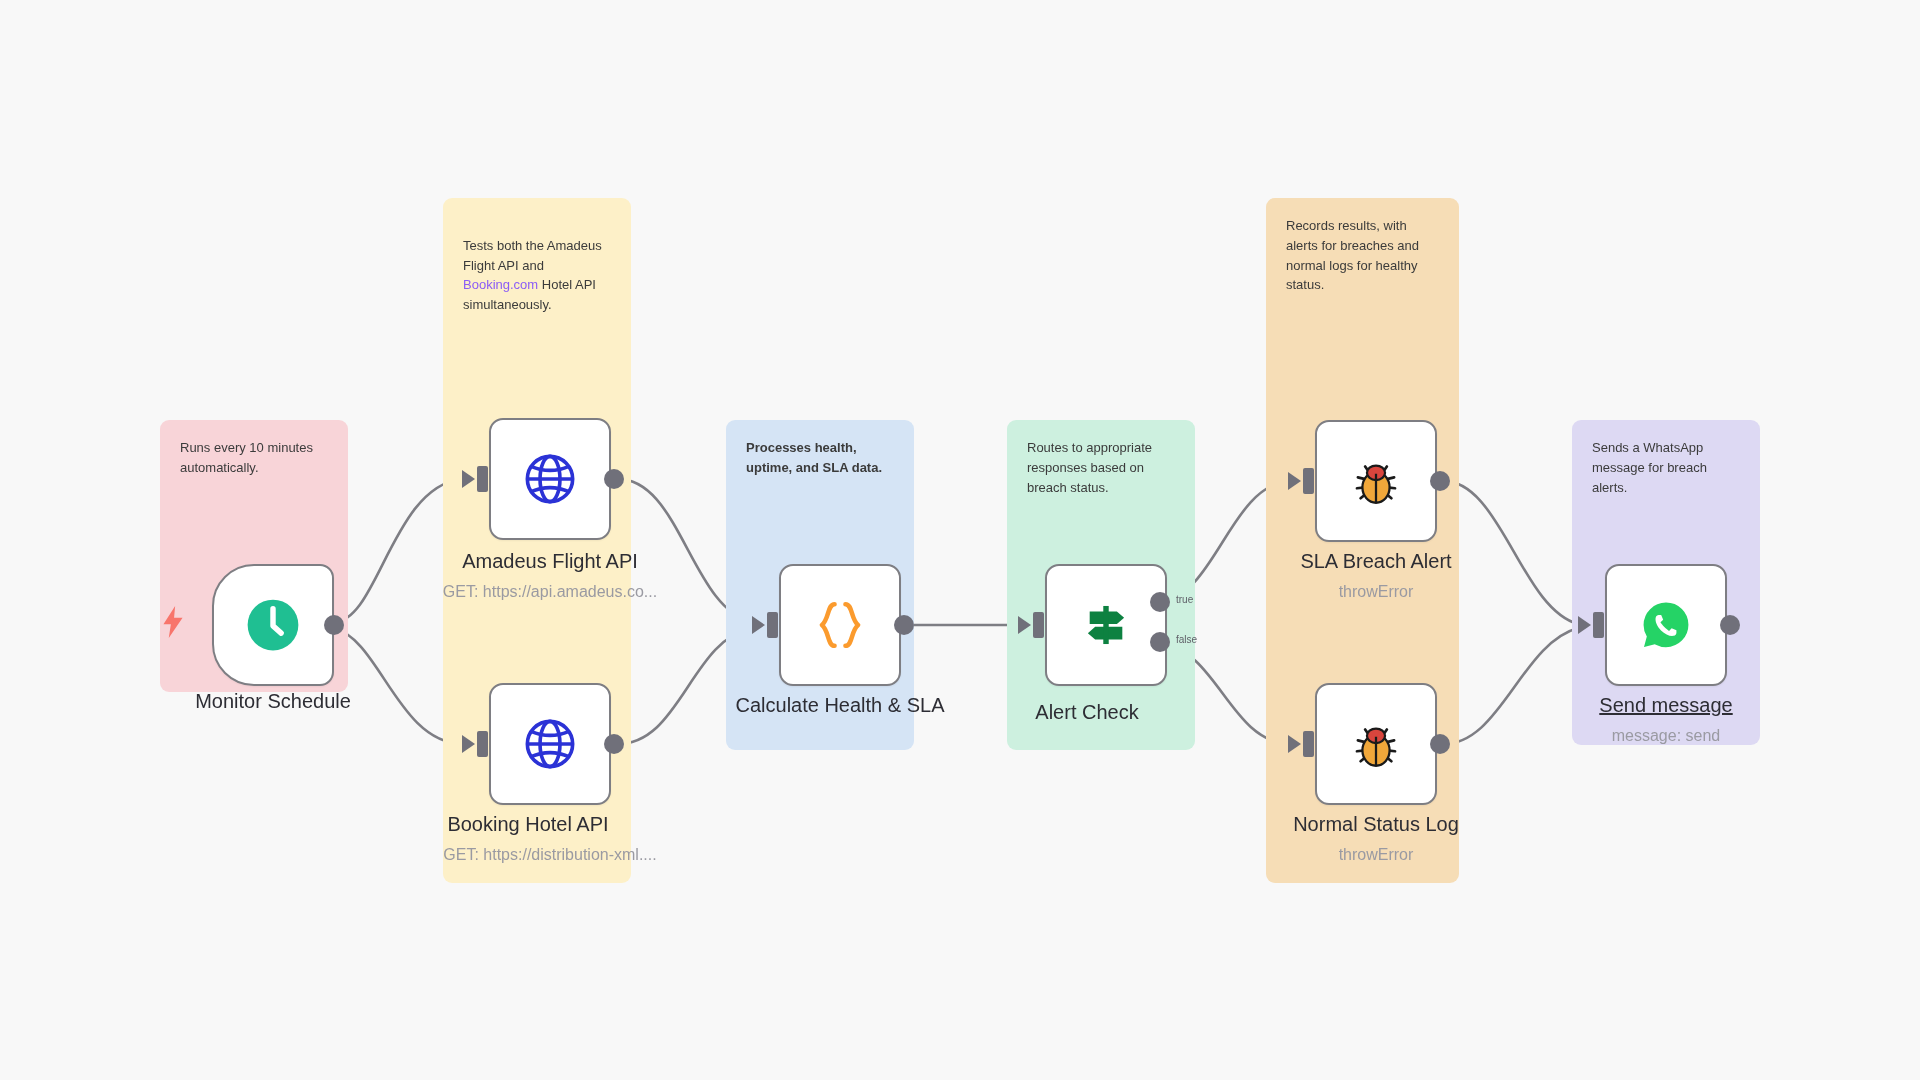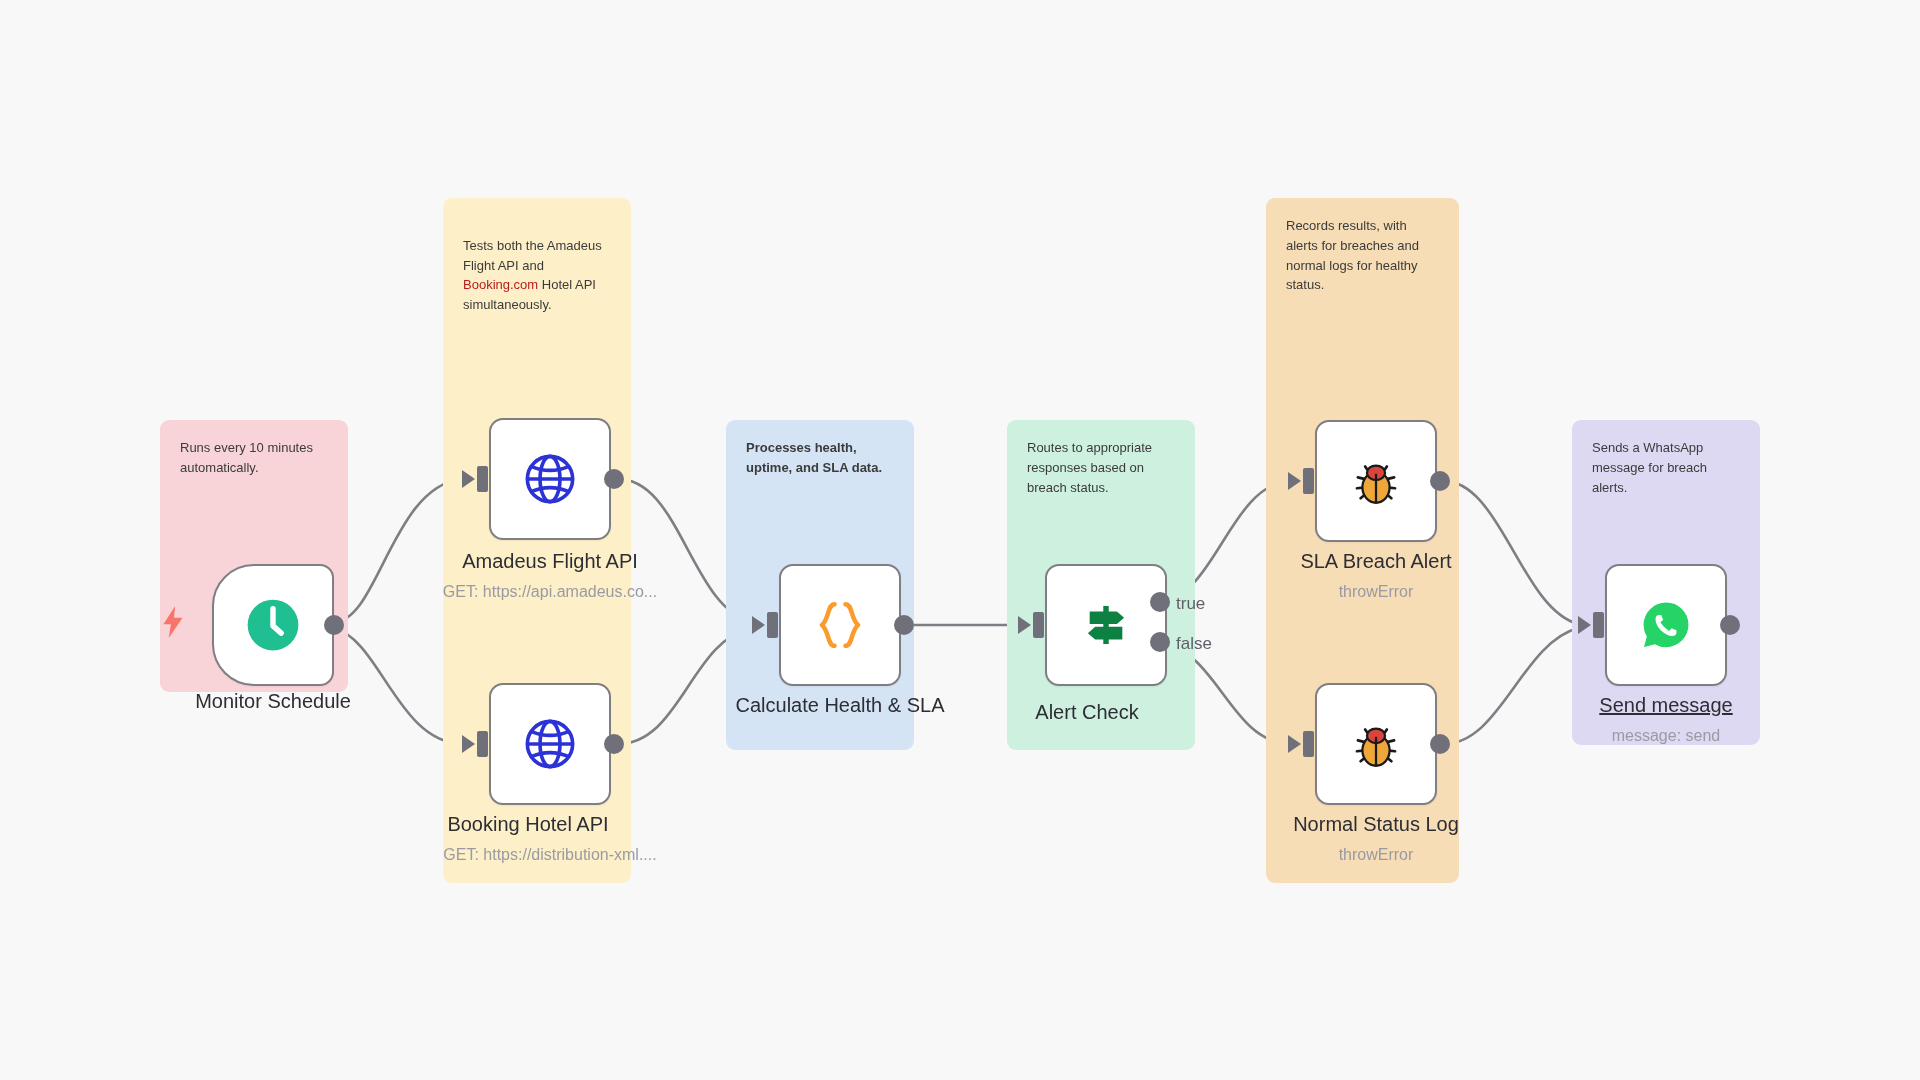--- a/index.html
+++ b/index.html
@@ -16,21 +16,21 @@
     position: absolute;
     border-radius: 9px;
     padding: 18px 20px 0 20px;
   }
   .sticky-text {
     font-size: 13px;
     line-height: 1.52;
     color: #3b3b3b;
     white-space: pre-line;
   }
-  .sticky-link { color: #b91c1c; }
+  .sticky-link { color: #8b5cf6; }
 
   .note-pink   { background: #f8d4d8; }
   .note-yellow { background: #fdf0c8; }
   .note-blue   { background: #d5e4f5; font-weight: bold; }
   .note-green  { background: #cdf0df; }
   .note-orange { background: #f6ddb6; }
   .note-purple { background: #ddd9f3; }
 
   
   .node {
@@ -77,21 +77,21 @@
   }
   .port-arrow {
     position: absolute;
     width: 0; height: 0;
     border-left: 13px solid #70707a;
     border-top: 9px solid transparent;
     border-bottom: 9px solid transparent;
   }
   .port-label {
     position: absolute;
-    font-size: 17px;
+    font-size: 10px;
     color: #5f5f68;
     white-space: nowrap;
   }
 
   
   #edges { position: absolute; left: 0; top: 0; width: 1920px; height: 1080px; pointer-events: none; }
 
   
   .icon { width: 58px; height: 58px; display: block; }
   .bolt { position: absolute; width: 26px; height: 34px; }

